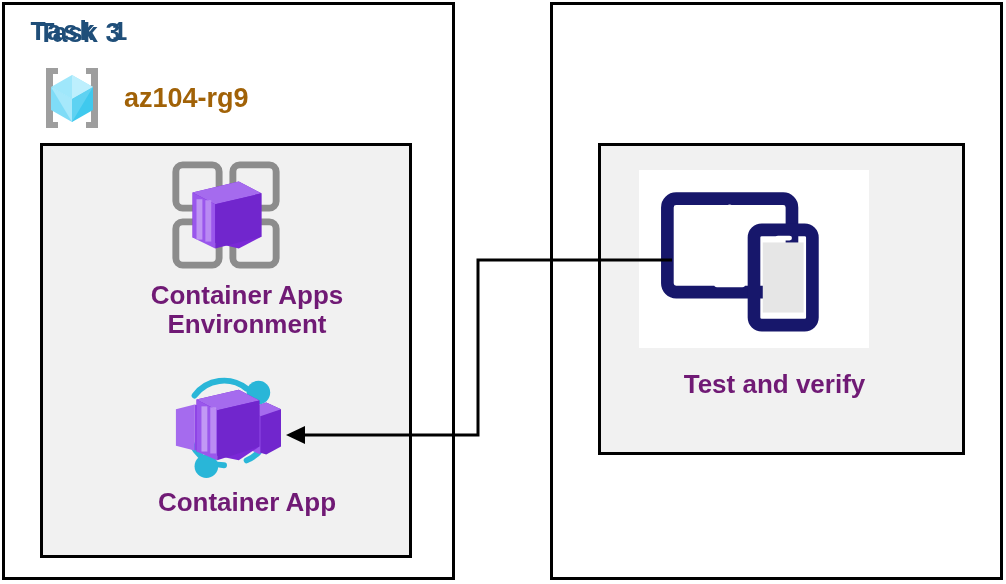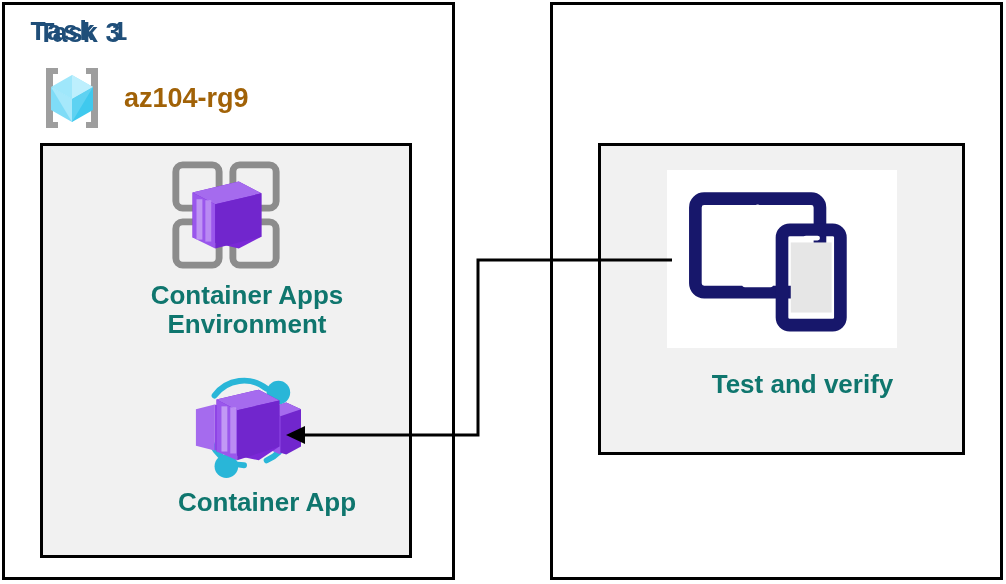--- a/index.html
+++ b/index.html
@@ -35,32 +35,32 @@
   
   .inner-box{
     position:absolute;background:#f1f1f1;border:3px solid #000000;box-sizing:border-box;
   }
   #env-box{left:40px;top:143px;width:372px;height:415px;}
   #test-box{left:598px;top:143px;width:367px;height:312px;}
 
   
   .node{position:absolute;text-align:center;}
   .node-caption{
-    font-size:26px;font-weight:bold;color:#0f766e;line-height:1.12;white-space:pre-line;margin-left:42px;
+    font-size:26px;font-weight:bold;color:#701a75;line-height:1.12;white-space:pre-line;margin-left:42px;
   }
 
   #node-cae{left:40px;top:155px;width:372px;}
   #cae-icon-wrap{height:120px;display:flex;align-items:center;justify-content:center;}
   #node-cae .node-caption{margin-top:6px;}
 
-  #node-ca{left:40px;top:370px;width:412px;}
+  #node-ca{left:40px;top:370px;width:372px;}
   #ca-icon-wrap{height:110px;display:flex;align-items:center;justify-content:center;}
   #node-ca .node-caption{margin-top:8px;}
 
-  #node-test{left:598px;top:170px;width:367px;}
+  #node-test{left:570px;top:170px;width:367px;}
   #test-icon-plate{
     width:230px;height:178px;margin:0 auto;background:#ffffff;
     display:flex;align-items:center;justify-content:center;
   }
   #node-test .node-caption{margin-top:22px;}
 
   
   #connector{position:absolute;left:0;top:0;width:1006px;height:584px;pointer-events:none;}
 </style>
 </head>

